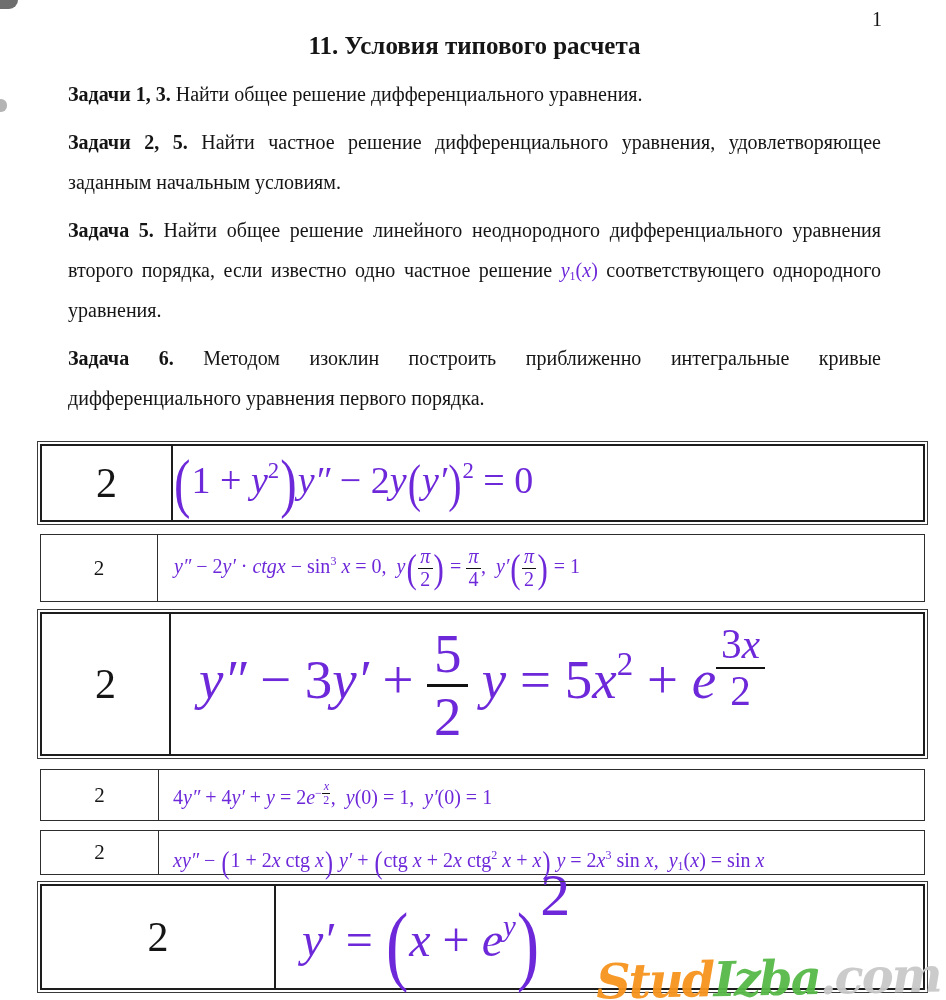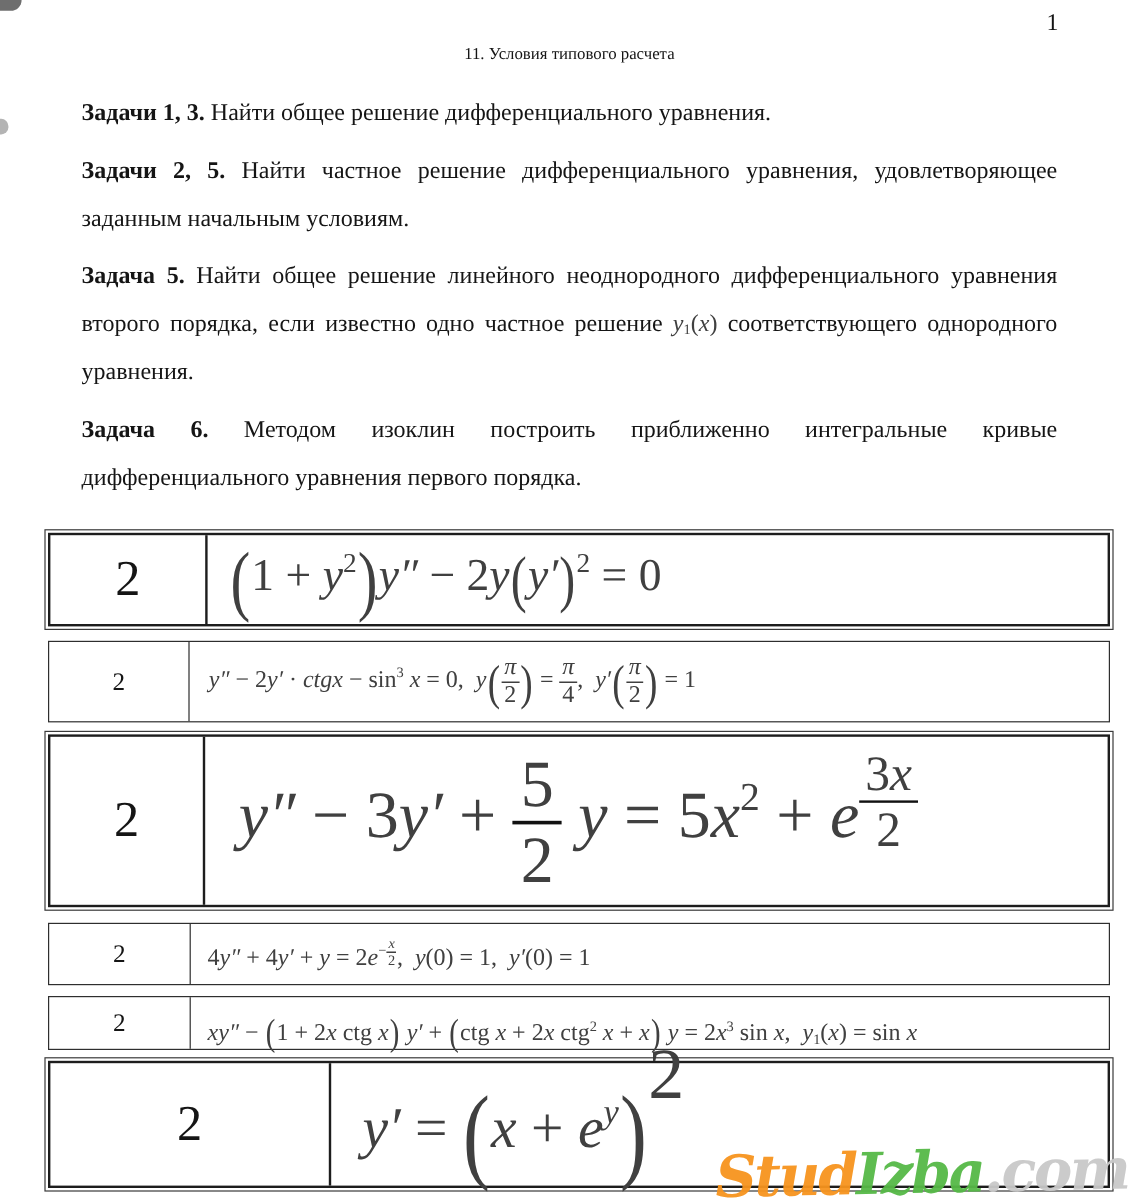--- a/index.html
+++ b/index.html
@@ -7,46 +7,46 @@
         font-family:"Liberation Serif",serif;color:#151515;}
 
   
   .artifact{position:absolute;background:#4a4a4a;}
   .corner{left:0;top:0;width:18px;height:9px;border-radius:0 0 10px 0;opacity:.8;}
   .edge{left:0;top:99px;width:7px;height:13px;border-radius:0 6px 6px 0;opacity:.55;background:#777;}
 
   .page-number{position:absolute;top:8px;right:64px;font-size:20px;}
 
   .content{position:absolute;left:68px;top:26px;width:813px;}
-  .title{font-size:14px;font-weight:normal;text-align:center;line-height:40px;margin:0;}
+  .title{font-size:25px;font-weight:bold;text-align:center;line-height:40px;margin:0;}
   .para{font-size:20px;line-height:40px;text-align:justify;margin:8px 0 0 0;}
   .para .lead{font-weight:bold;}
 
   
   .eqrow{position:absolute;left:40px;width:885px;display:flex;align-items:stretch;
          box-sizing:border-box;background:#fff;}
   .thick{border:2px solid #1d1d1d;outline:1px solid #3a3a3a;outline-offset:2px;}
   .thin{border:1px solid #2e2e2e;}
   .numcell{display:flex;align-items:center;justify-content:center;box-sizing:border-box;}
   .thick .numcell{border-right:2px solid #1d1d1d;}
   .thin .numcell{border-right:1px solid #2e2e2e;}
   .eqcell{flex:1;display:flex;align-items:center;overflow:visible;}
   .thick .numcell{font-size:42px;}
   .thin .numcell{font-size:21px;}
   .thin .eqcell{font-size:20px;}
 
-  .t1{top:444px;height:78px;}  .t1 .numcell{width:131px;} .t1 .eqcell{padding-left:18px;font-size:38px;}
+  .t1{top:444px;height:78px;}  .t1 .numcell{width:131px;} .t1 .eqcell{font-size:38px;}
   .t2{top:534px;height:68px;}  .t2 .numcell{width:117px;} .t2 .eqcell{padding-left:16px;align-items:center;}
   .t3{top:612px;height:144px;} .t3 .numcell{width:129px;} .t3 .eqcell{padding-left:28px;font-size:55px;}
   .t4{top:769px;height:52px;}  .t4 .numcell{width:118px;} .t4 .eqcell{padding-left:14px;}
   .t5{top:830px;height:45px;}  .t5 .numcell{width:118px;} .t5 .eqcell{padding-left:14px;align-items:flex-end;}
   .t6{top:884px;height:106px;} .t6 .numcell{width:234px;} .t6 .eqcell{padding-left:26px;font-size:48px;}
 
   
-  .math{white-space:nowrap;color:#404040;font-family:"Liberation Serif",serif;}
+  .math{white-space:nowrap;color:#6d28d9;font-family:"Liberation Serif",serif;}
   .mi{font-style:italic;}
   .mr{font-style:normal;}
   .frac{display:inline-flex;flex-direction:column;align-items:center;vertical-align:middle;
         line-height:1.08;text-align:center;}
   .frac .num{border-bottom:0.065em solid #111;padding:0 0.12em;}
   .frac .den{padding:0 0.12em;}
   .sup{font-size:0.6em;vertical-align:0.68em;line-height:0;}
   .sub{font-size:0.6em;vertical-align:-0.22em;line-height:0;}
   .big-paren{display:inline-block;transform:scaleY(1.32);transform-origin:center;
              vertical-align:middle;line-height:1;padding:0 1px;font-weight:400;}

